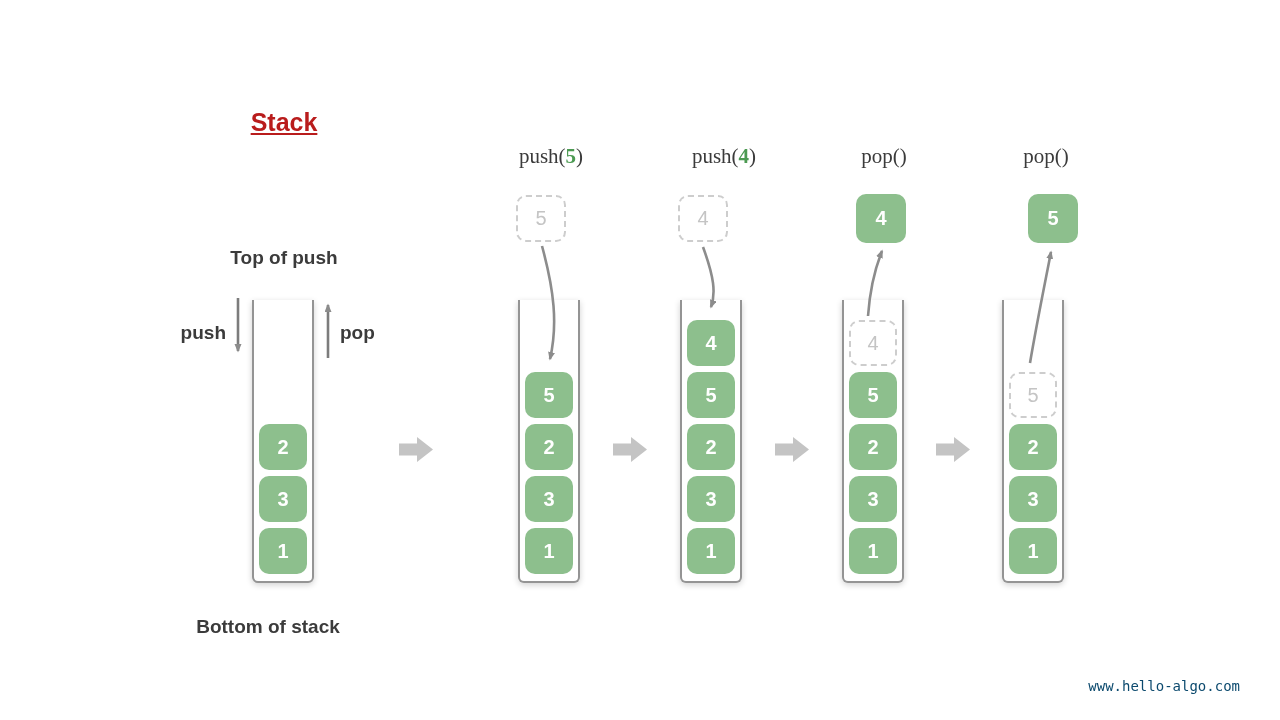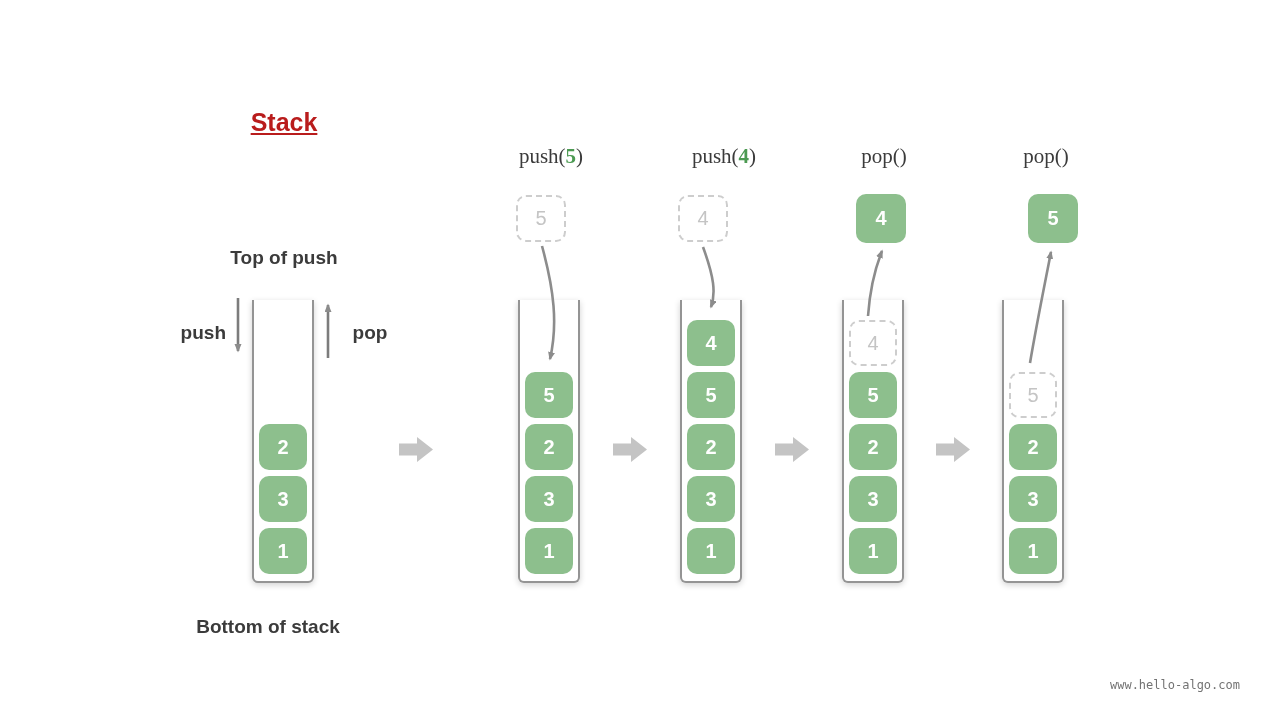--- a/index.html
+++ b/index.html
@@ -6,41 +6,41 @@
   body{width:1280px;height:720px;background:#ffffff;position:relative;overflow:hidden;
        font-family:"Liberation Sans",sans-serif;}
   .abs{position:absolute;}
 
   .title{left:234px;top:108px;width:100px;text-align:center;
          font-size:25px;font-weight:700;color:#b91c1c;text-decoration:underline;}
   .big-label{font-size:19px;font-weight:700;color:#3B3B3B;text-align:center;}
   .top-label{left:184px;top:247px;width:200px;}
   .bottom-label{left:158px;top:616px;width:220px;}
   .push-label{left:150px;top:322px;width:76px;text-align:right;}
-  .pop-label{left:340px;top:322px;width:60px;text-align:center;}
+  .pop-label{left:340px;top:322px;width:60px;text-align:left;}
 
   .op{top:142px;width:160px;height:28px;line-height:28px;text-align:center;
       font-family:Liberation Serif, serif;
       font-size:21px;color:#3B3B3B;white-space:nowrap;}
   .op .arg{color:#4C9A52;font-weight:700;}
 
   .stack-box{top:300px;width:62px;height:283px;background:#fff;
              border:2px solid #949494;border-top:none;border-radius:0 0 6px 6px;
              box-sizing:border-box;box-shadow:0 2px 6px rgba(0,0,0,0.18);}
 
   .cell{width:48px;height:46px;border-radius:10px;background:#8DBF8D;
         color:#ffffff;font-size:20px;font-weight:600;
         display:flex;align-items:center;justify-content:center;}
   .ghost{background:#ffffff;border:2px dashed #CDCDCD;box-sizing:border-box;
          color:#C4C4C4;font-weight:500;}
   .float-solid{width:50px;height:49px;}
   .float-dashed{width:50px;height:47px;}
 
   .watermark{right:40px;top:678px;font-family:"DejaVu Sans Mono","Liberation Mono",monospace;
-             font-size:12px;color:#737373;}
+             font-size:14px;color:#0c4a6e;}
   svg.overlay{left:0;top:0;pointer-events:none;}
 </style>
 </head>
 <body>
 
 <div class="abs title">Stack</div>
 <div class="abs big-label top-label">Top of push</div>
 <div class="abs big-label bottom-label">Bottom of stack</div>
 <div class="abs big-label push-label">push</div>
 <div class="abs big-label pop-label">pop</div>

